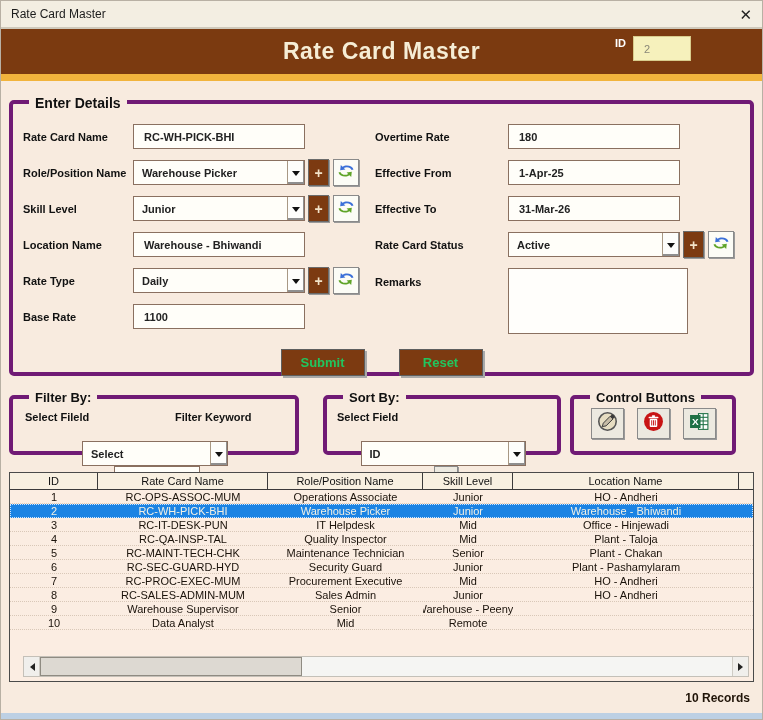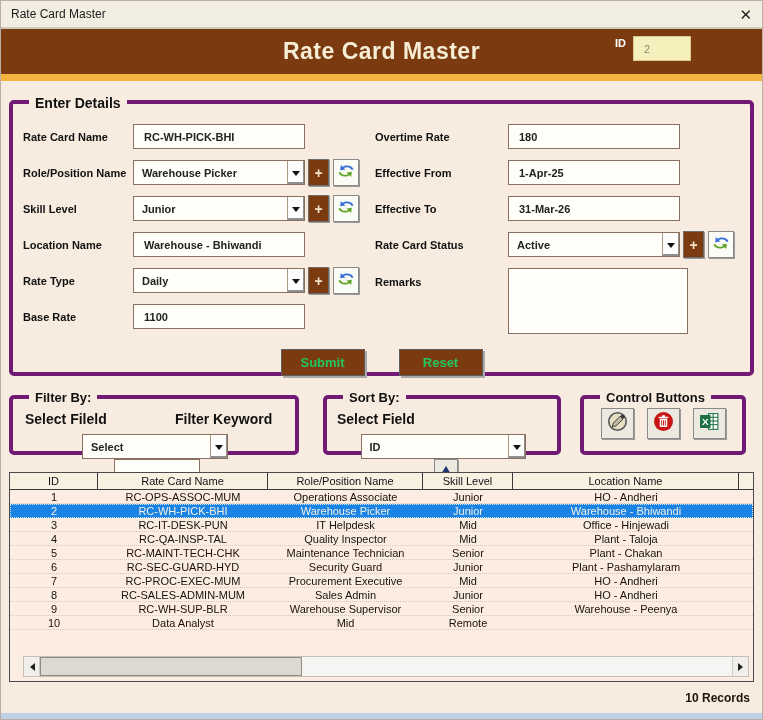--- a/index.html
+++ b/index.html
@@ -60,22 +60,22 @@
   .bigbtn{min-width:84px;height:27px;background:#7C3A11;color:#22c55e;font-weight:bold;
           font-size:13px;border:1px solid #5E5E5E;box-shadow:2px 2px 0 #A9A9A9;
           display:flex;align-items:center;justify-content:center;padding:0 16px;
           font-family:inherit;}
   
   .mid-row{display:flex;margin-top:19px;}
   .mid-row .fs{height:60px;}
   .mid-row .fs-legend{font-size:13px;}
   .fs-filter{width:290px;padding:12px 10px 0 12px;}
   .fs-sort{width:238px;margin-left:24px;padding:12px 8px 0 10px;}
-  .fs-ctl{width:166px;margin-left:auto;margin-right:8px;padding:9px 12px 0;}
-  .sub-lbls{display:flex;font-size:14px;font-weight:bold;color:#111;margin-bottom:7px;}
+  .fs-ctl{width:166px;margin-left:auto;margin-right:18px;padding:9px 12px 0;}
+  .sub-lbls{display:flex;font-size:11px;font-weight:bold;color:#111;margin-bottom:18px;}
   .sub-lbls .l1{width:150px;}
   .ctrl-line{display:flex;align-items:center;flex-direction:column;}
   .combo.w146{width:146px;}
   .combo.w165{width:165px;}
   .tinput.w86{width:86px;height:26px;margin-left:4px;}
   .sort-btn{width:24px;height:26px;background:#ECE9E0;border:1px solid #8A8A8A;
             box-shadow:1px 1px 0 #9A9A9A;display:flex;align-items:center;
             justify-content:center;margin-left:5px;}
   .tri-up{width:0;height:0;border-left:8px solid transparent;border-right:8px solid transparent;
           border-bottom:13px solid #1A3570;}
@@ -384,21 +384,20 @@
           </div>
           <div class="lb-row">
             <div class="lb-cell">8</div>
             <div class="lb-cell">RC-SALES-ADMIN-MUM</div>
             <div class="lb-cell">Sales Admin</div>
             <div class="lb-cell">Junior</div>
             <div class="lb-cell">HO - Andheri</div>
           </div>
           <div class="lb-row">
             <div class="lb-cell">9</div>
-            <div class="lb-cell">RC-WH-SUP-BLR</div>
             <div class="lb-cell">Warehouse Supervisor</div>
             <div class="lb-cell">Senior</div>
             <div class="lb-cell">Warehouse - Peenya</div>
           </div>
           <div class="lb-row">
             <div class="lb-cell">10</div>
             <div class="lb-cell">Data Analyst</div>
             <div class="lb-cell">Mid</div>
             <div class="lb-cell">Remote</div>
           </div>

